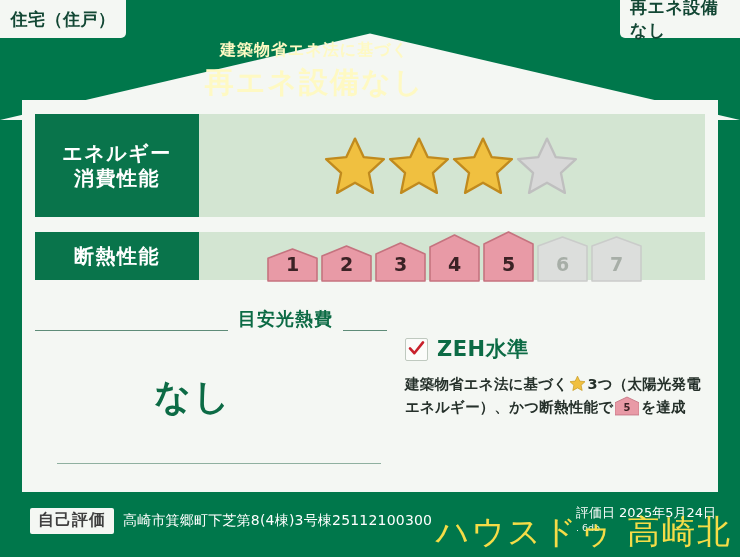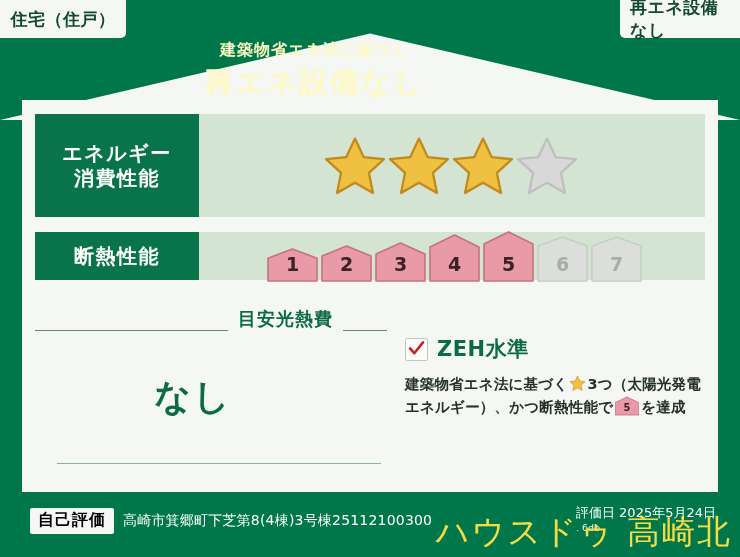--- a/index.html
+++ b/index.html
@@ -245,21 +245,21 @@
   .footer-inner {
     position: absolute;
     left: 30px;
     top: 16px;
     display: flex;
     align-items: center;
     gap: 9px;
   }
   .self-eval {
     background: #F4F7F3;
-    color: #000000;
+    color: #404040;
     font-weight: bold;
     font-size: 16px;
     letter-spacing: 1px;
     padding: 2px 8px 3px;
     border-radius: 2px;
     text-align: center;
   }
   .address {
     color: #ffffff;
     font-size: 14px;

